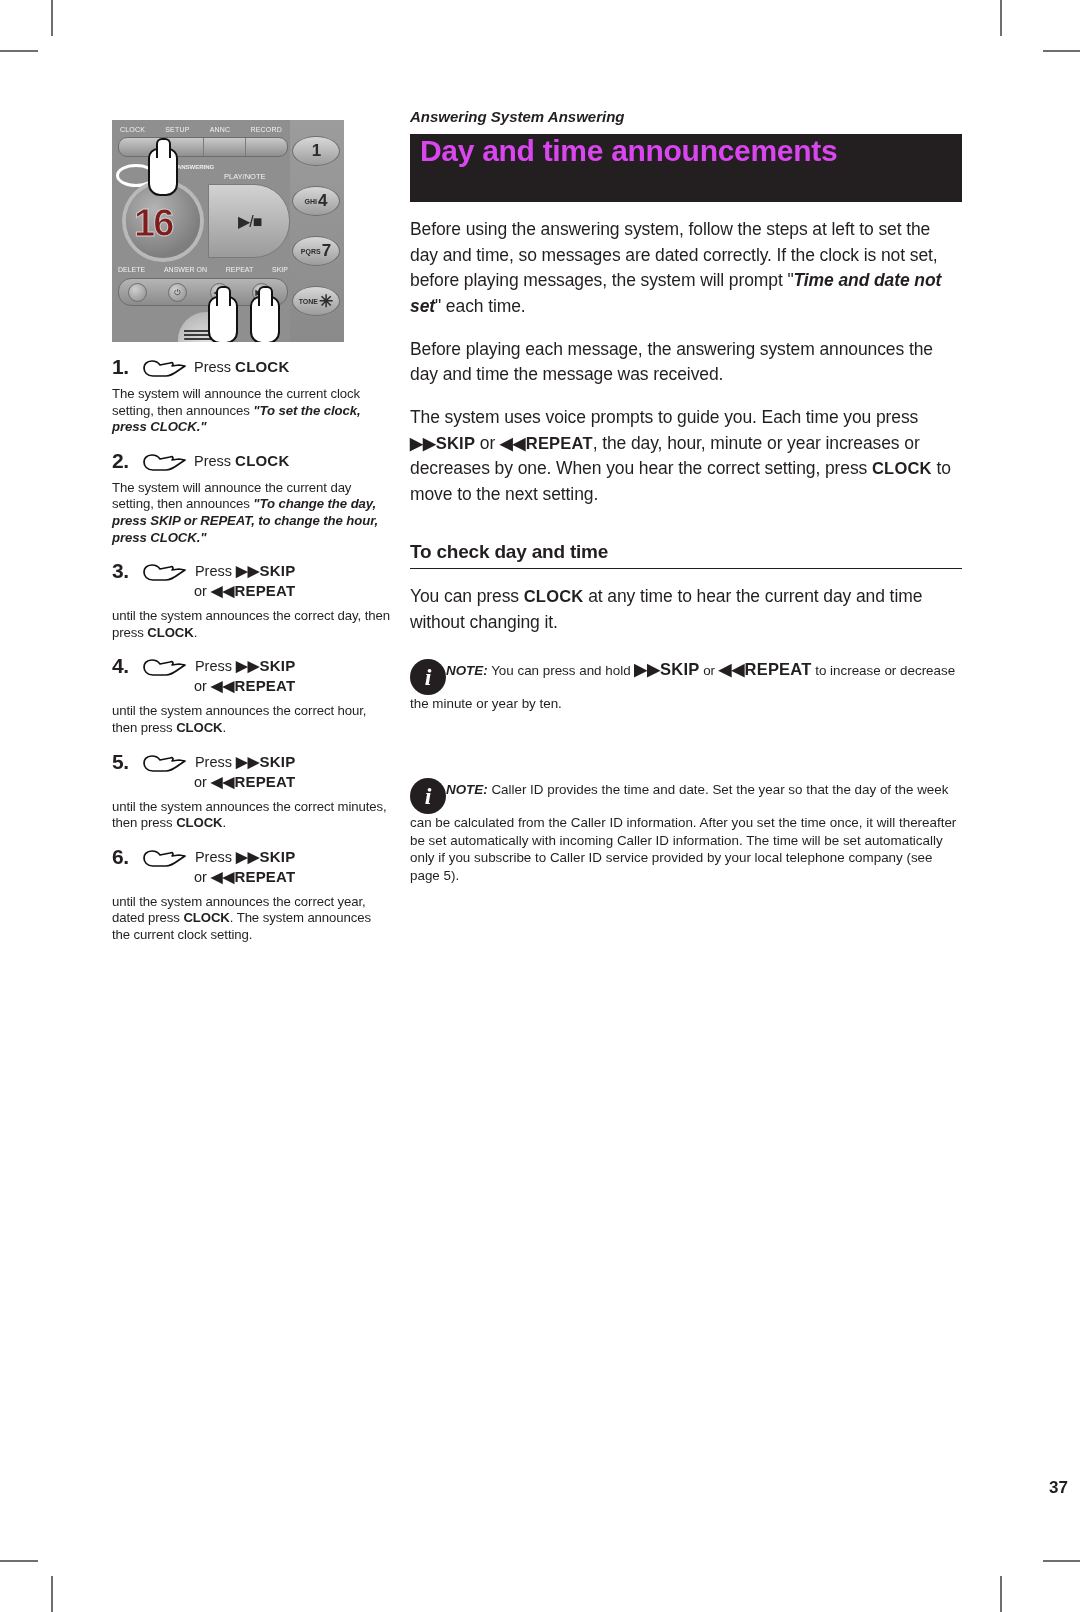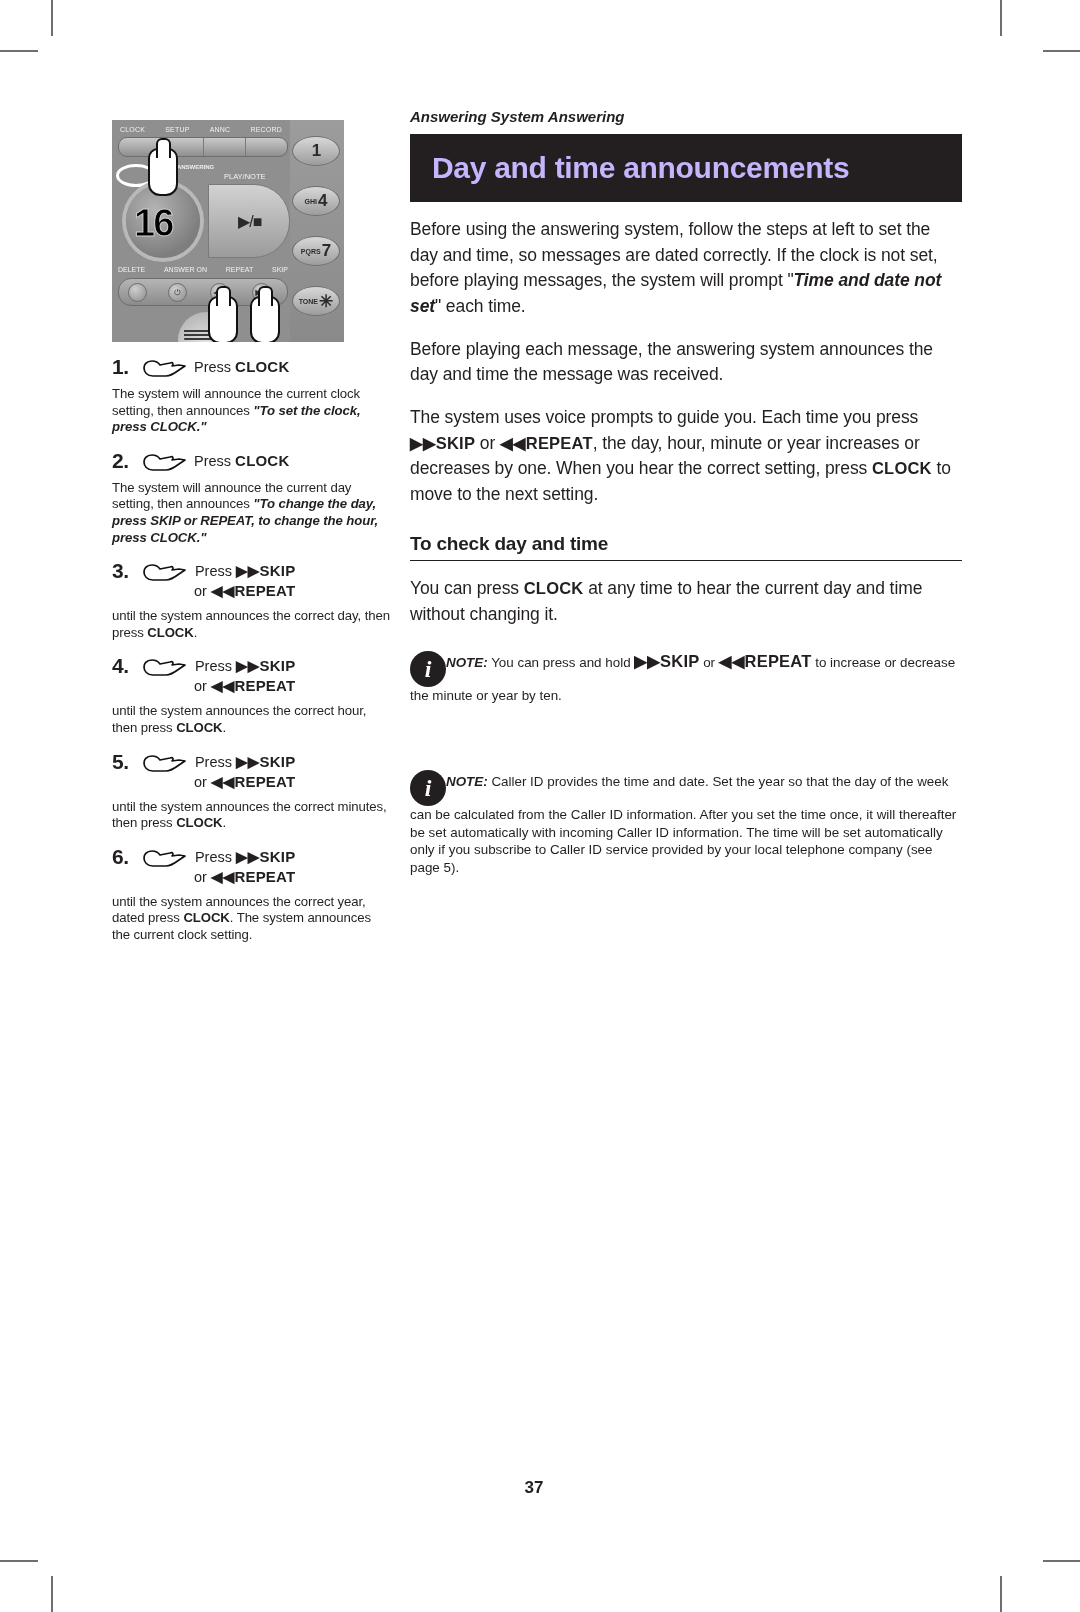--- a/index.html
+++ b/index.html
@@ -50,21 +50,21 @@
   .brand-oval{position:absolute;left:4px;top:44px;width:34px;height:17px;
     border:3px solid #fff;border-radius:50%;}
   .brand-text{position:absolute;left:40px;top:44px;width:66px;
     font-size:6px;font-weight:bold;color:#efefef;line-height:6.5px;}
   .playstop-label{position:absolute;left:112px;top:52px;font-size:7.5px;color:#f2f2f2;}
   .lcd-round{position:absolute;left:14px;top:64px;width:74px;height:74px;
     border-radius:50%;
     background:radial-gradient(circle at 38% 34%,#b4b4b4,#7e7e7e 70%);
     box-shadow:0 0 0 4px #b9b9b9;}
   .lcd-digits{position:absolute;left:22px;top:82px;font-size:38px;
-    font-weight:bold;color:#000000;
+    font-weight:bold;color:#7f1d1d;
     font-family:"Liberation Sans",sans-serif;
     -webkit-text-stroke:1px #cfcfcf;letter-spacing:-2px;}
   .playstop-btn{position:absolute;left:96px;top:64px;width:80px;height:72px;
     border-radius:0 36px 36px 0;
     background:linear-gradient(180deg,#d2d2d2,#9b9b9b);
     border:1px solid #7a7a7a;}
   .playstop-glyph{position:absolute;left:126px;top:92px;font-size:16px;color:#2a2a2a;
     letter-spacing:-1px;}
   .botrow-labels{position:absolute;left:6px;top:146px;width:170px;
     display:flex;justify-content:space-between;}
@@ -108,41 +108,41 @@
   .step-press .lbl{font-weight:bold;font-size:15px;letter-spacing:.2px;}
   .step-press .two-line{display:block;text-align:right;}
   .step-body{font-size:13.2px;line-height:16.6px;margin-top:7px;
     letter-spacing:-0.1px;}
   .step-body b{font-weight:bold;}
   .step-body .quote{font-weight:bold;font-style:italic;}
 
   
   .eyebrow{font-size:15px;font-style:italic;font-weight:bold;
     font-family:"Liberation Sans",sans-serif;margin-bottom:9px;}
-  .title-bar{background:#231f20;color:#c4b5fd;height:68px;
-    display:flex;align-items:center;padding-left:22px;box-sizing:border-box;}
+  .title-bar{background:#231f20;color:#d946ef;height:68px;
+    display:flex;align-items:flex-start;padding-left:10px;box-sizing:border-box;}
   .title-bar h1{margin:0;font-size:30px;font-weight:bold;letter-spacing:-0.3px;}
   h2.sub{font-size:19px;font-weight:bold;margin:22px 0 0 0;
     padding-bottom:5px;border-bottom:1.5px solid #231f20;letter-spacing:-0.2px;}
   .para{font-size:17.5px;line-height:25.5px;margin-top:15px;letter-spacing:-0.1px;}
   .para .bi{font-weight:bold;font-style:italic;}
   .kbd{font-weight:bold;font-size:16.5px;letter-spacing:.2px;white-space:nowrap;}
 
   
   .note{position:relative;font-size:13.4px;line-height:17.4px;}
   .note-icon{display:inline-block;width:36px;height:36px;border-radius:50%;
     background:#231f20;color:#fff;font-weight:bold;font-style:italic;
     font-size:24px;text-align:center;line-height:36px;
     font-family:"Liberation Serif",serif;vertical-align:-10px;}
   .note-lead{font-weight:bold;font-style:italic;}
   #note1{margin-top:24px;}
   #note2{margin-top:66px;}
 
   
-  #page-number{position:absolute;left:0;right:12px;top:1478px;text-align:center;
+  #page-number{position:absolute;left:0;right:12px;top:1478px;text-align:right;
     font-size:17px;font-weight:bold;}
 </style>
 </head>
 <body>
 
 <div class="cropmark cm-v" id="cm-tl-v"></div>
 <div class="cropmark cm-h" id="cm-tl-h"></div>
 <div class="cropmark cm-v" id="cm-tr-v"></div>
 <div class="cropmark cm-h" id="cm-tr-h"></div>
 <div class="cropmark cm-v" id="cm-bl-v"></div>
@@ -326,21 +326,21 @@
   <p class="para">
     <span>Before using the answering system, follow the steps at left to set the day and time, so messages are dated correctly. If the clock is not set, before playing messages, the system will prompt "</span><span class="bi">Time and date not set</span><span>" each time.</span>
   </p>
 
   <p class="para">Before playing each message, the answering system announces the day and time the message was received.</p>
 
   <p class="para">
     <span>The system uses voice prompts to guide you. Each time you press </span><span class="kbd">▶▶SKIP</span><span> or </span><span class="kbd">◀◀REPEAT</span><span>, the day, hour, minute or year increases or decreases by one. When you hear the correct setting, press </span><span class="kbd">CLOCK</span><span> to move to the next setting.</span>
   </p>
 
-  <h2 class="sub" style="margin-top:26px">To check day and time</h2>
+  <h2 class="sub" style="margin-top:34px">To check day and time</h2>
 
   <p class="para">
     <span>You can press </span><span class="kbd">CLOCK</span><span> at any time to hear the current day and time without changing it.</span>
   </p>
 
   <div class="note" id="note1">
     <span class="note-icon">i</span><span class="note-lead">NOTE:</span><span> You can press and hold </span><span class="kbd">▶▶SKIP</span><span> or </span><span class="kbd">◀◀REPEAT</span><span> to increase or decrease the minute or year by ten.</span>
   </div>
 
   <div class="note" id="note2">

